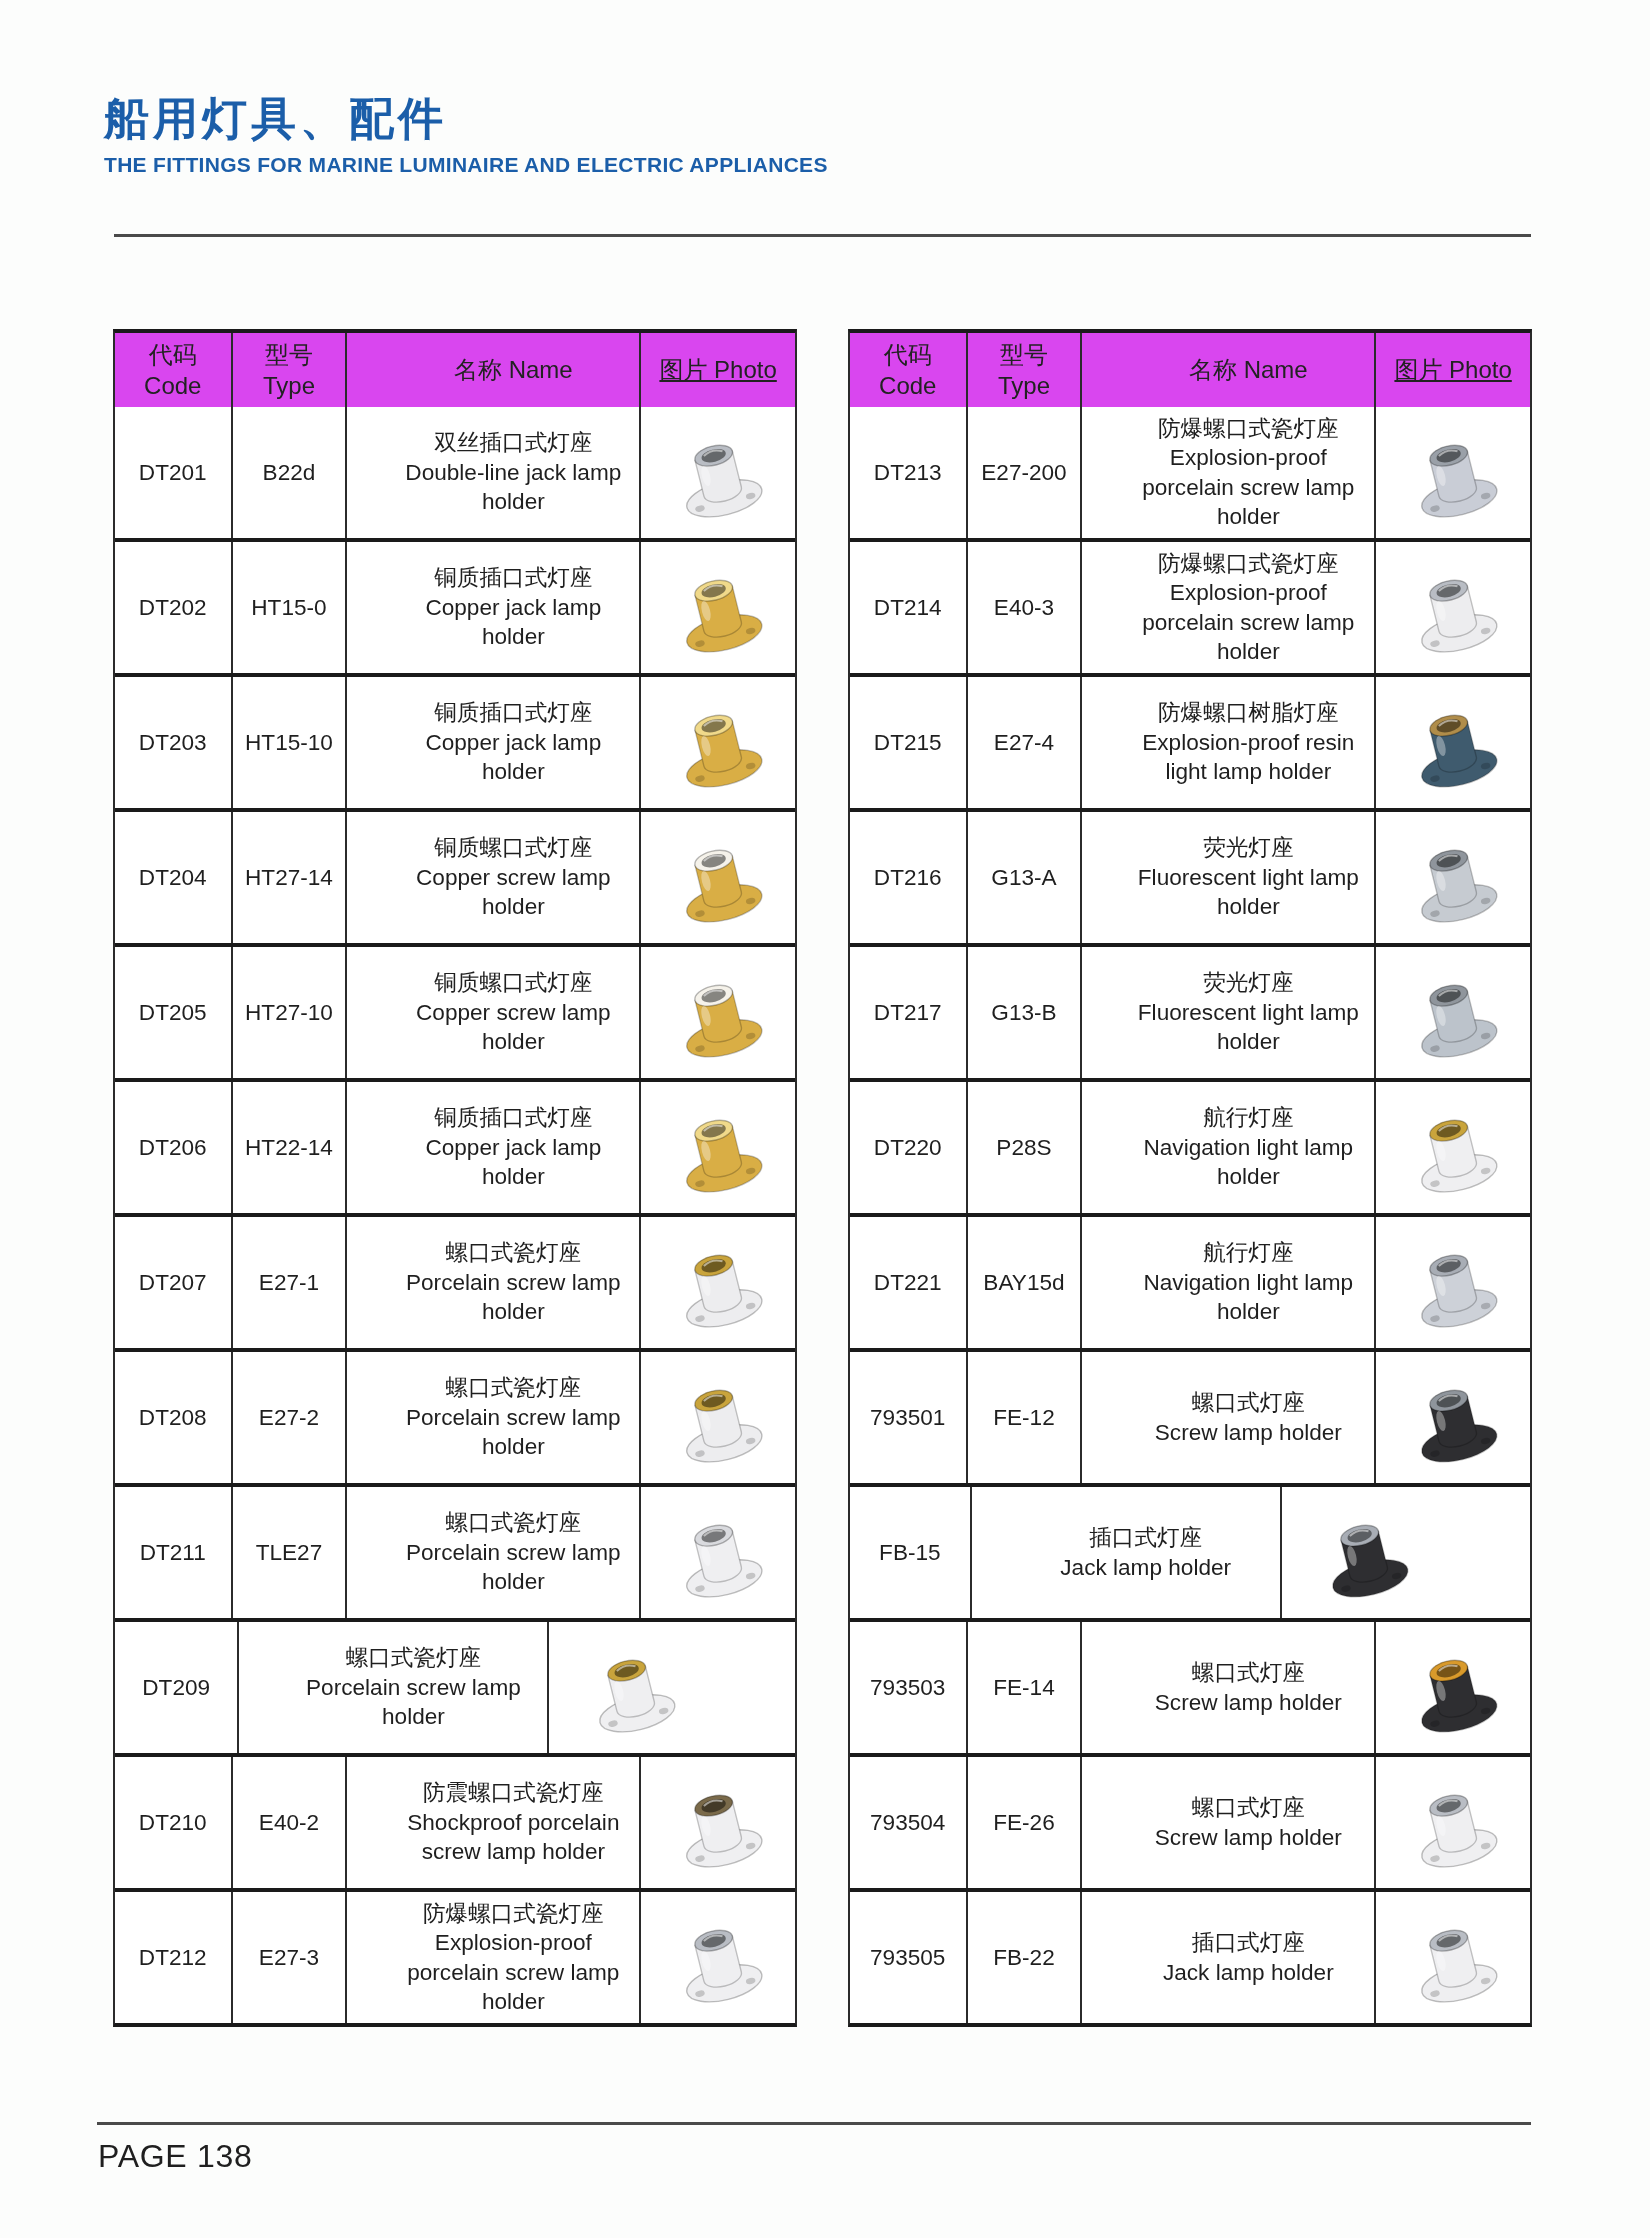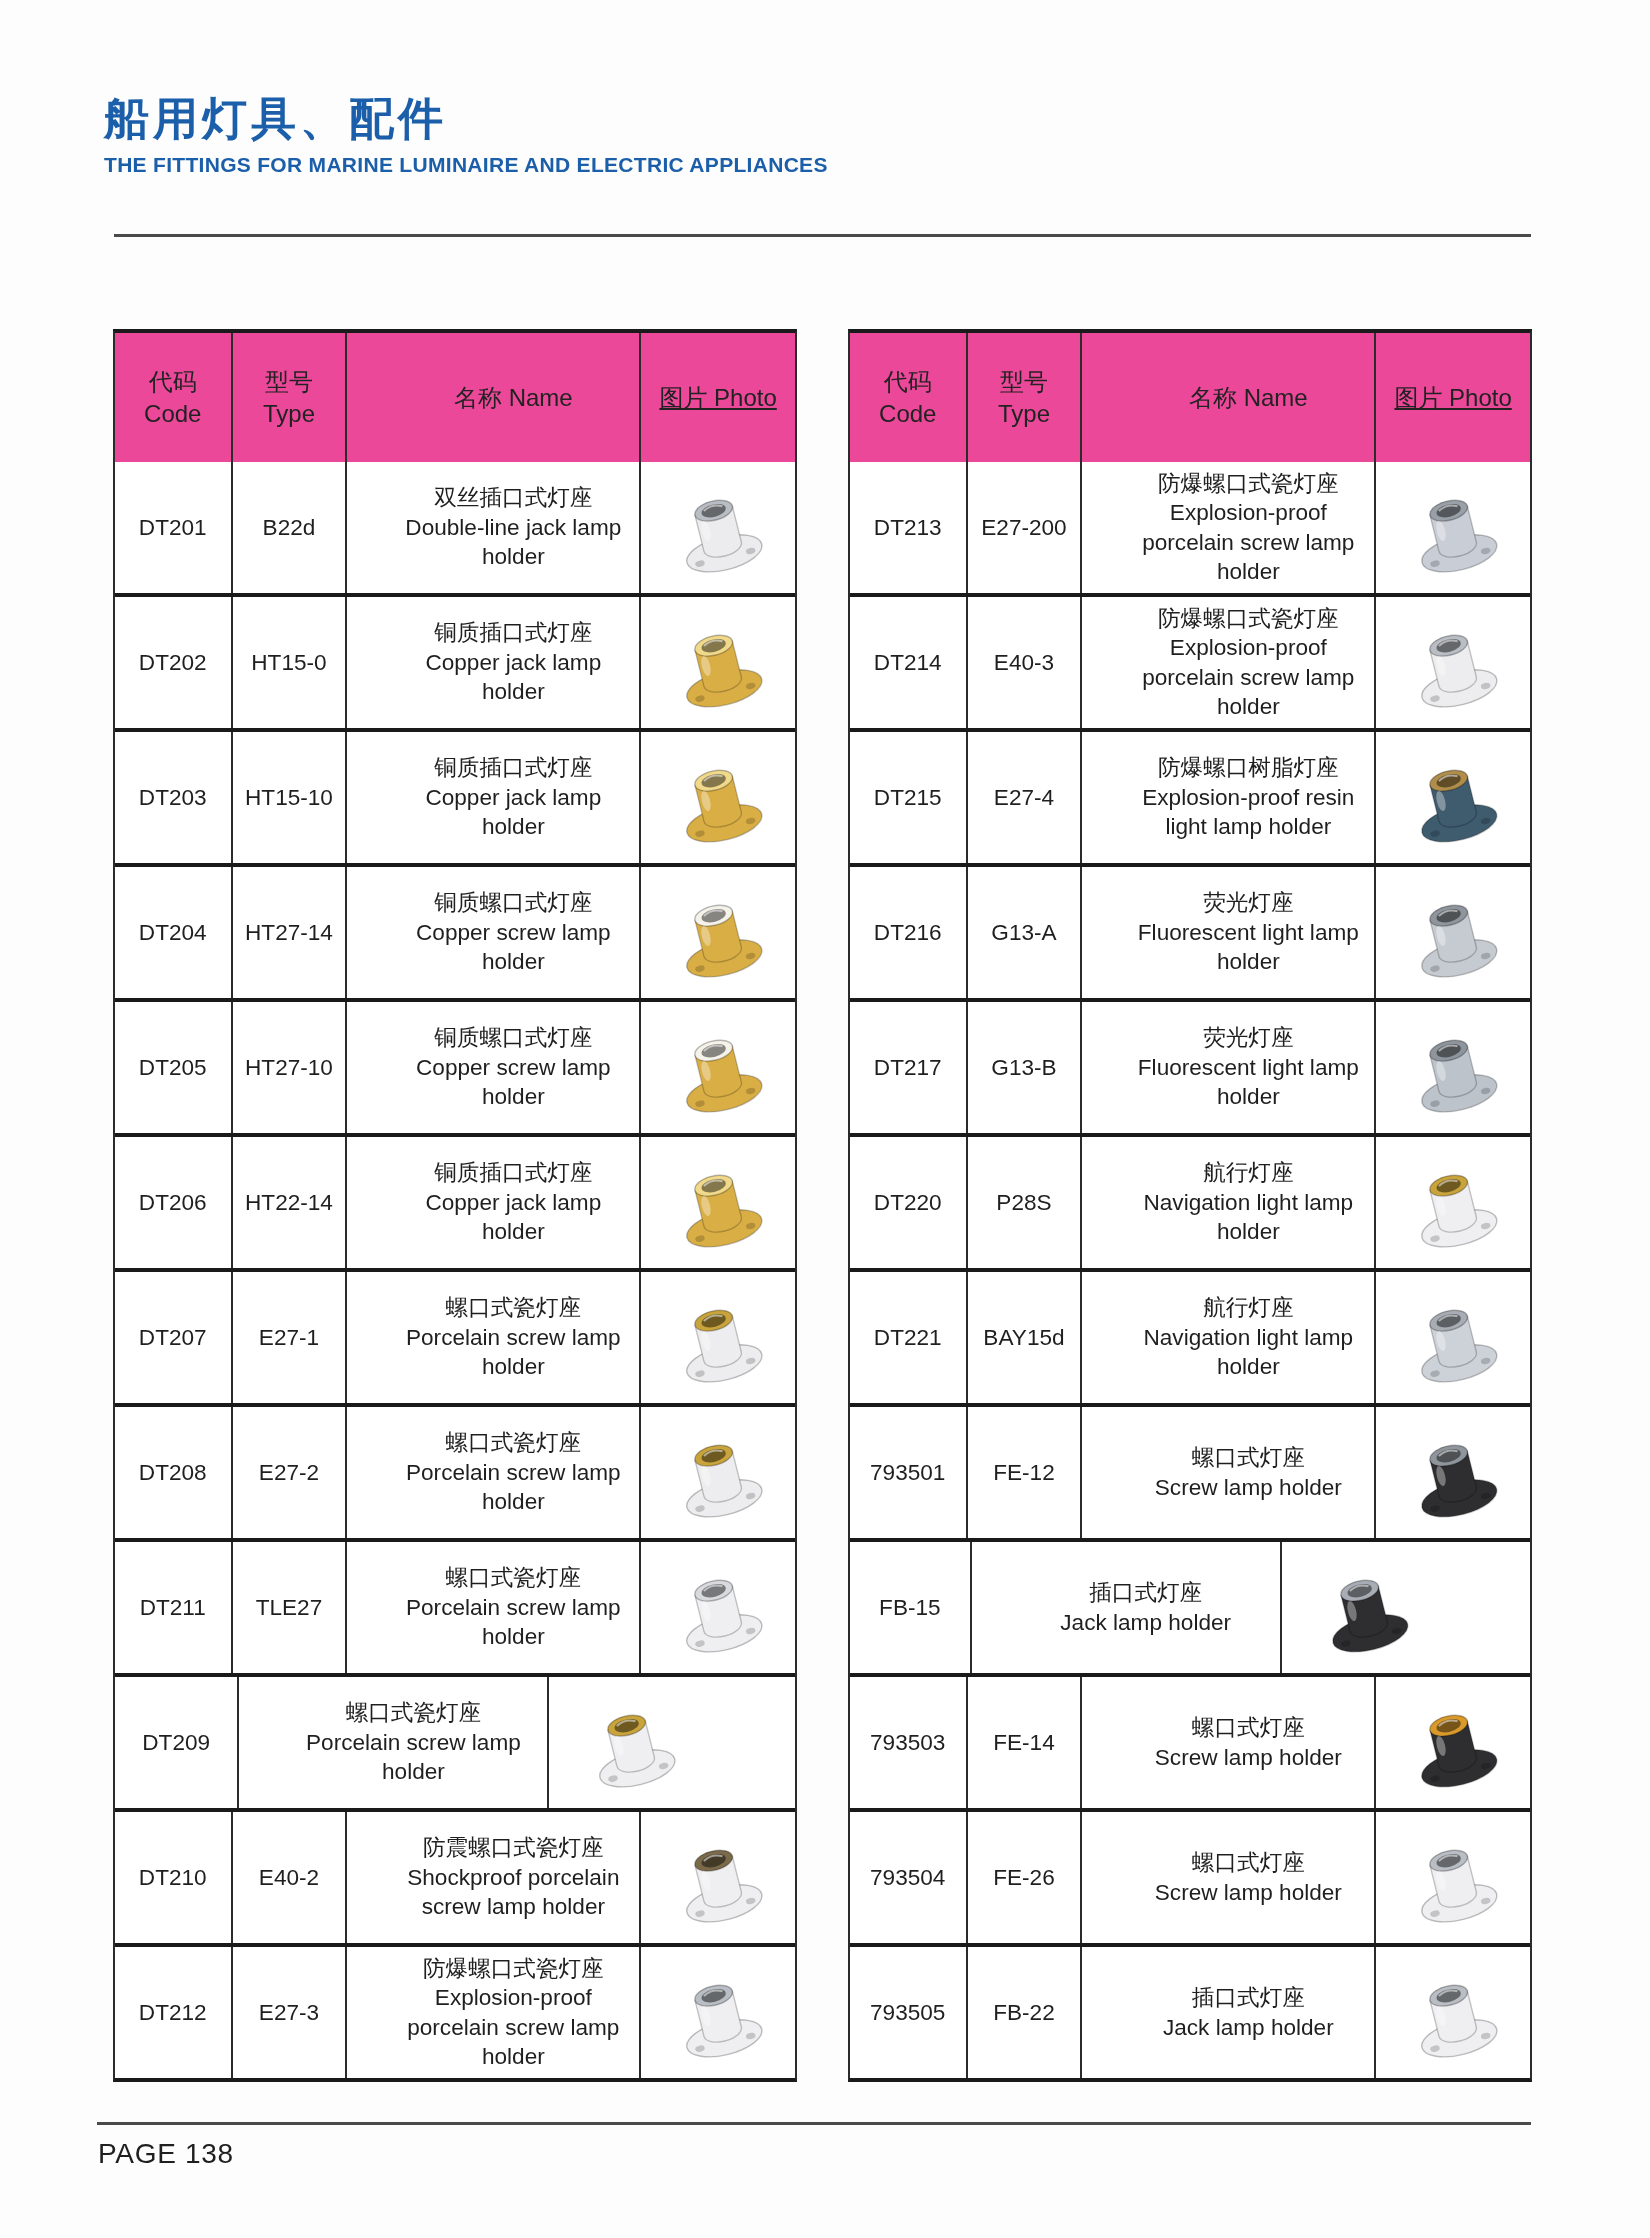--- a/index.html
+++ b/index.html
@@ -31,21 +31,21 @@
   .ptable{
     width:684px;
     border-left:2px solid #2b2b2b;
     border-right:2px solid #2b2b2b;
     border-top:4.7px solid #1a1a1a;
     border-bottom:4.7px solid #1a1a1a;
     background:#fff;
     box-sizing:border-box;
   }
   .trow{display:flex;width:100%;}
-  .thead{height:129px;background:#ec4899;}
+  .thead{height:74px;background:#d946ef;}
   .tbody .trow{height:131px;background:#fff;}
   .tbody .trow + .trow{border-top:4px solid #1a1a1a;}
   .cell{
     display:flex;flex-direction:column;
     align-items:center;justify-content:center;
     text-align:center;
     border-right:2px solid #2b2b2b;
     box-sizing:border-box;
     font-size:22.6px;line-height:1.3;
     padding:4px 6.7px;
@@ -56,21 +56,21 @@
   .c-name{width:39.7%;margin-left:40px;}
   .c-photo{width:24.1%;padding:2.7px;}
   .thead .cell{font-size:24px;font-weight:normal;color:#222;}
   .c-name .zh{display:block;}
   .c-name .en{display:block;}
   .c-photo svg{display:block;}
   
   .bottom-rule{left:97px;top:2122px;width:1434px;}
   .pageno{
     position:absolute;left:98px;top:2138px;
-    font-size:28px;color:#1f1f1f;letter-spacing:0.7px;
+    font-size:32px;color:#1f1f1f;letter-spacing:0.7px;
   }
 </style>
 </head>
 <body>
 
 <div class="page">
 
   <header class="hd">
     <h1>船用灯具、配件</h1>
     <h2>THE FITTINGS FOR MARINE LUMINAIRE AND ELECTRIC APPLIANCES</h2>

